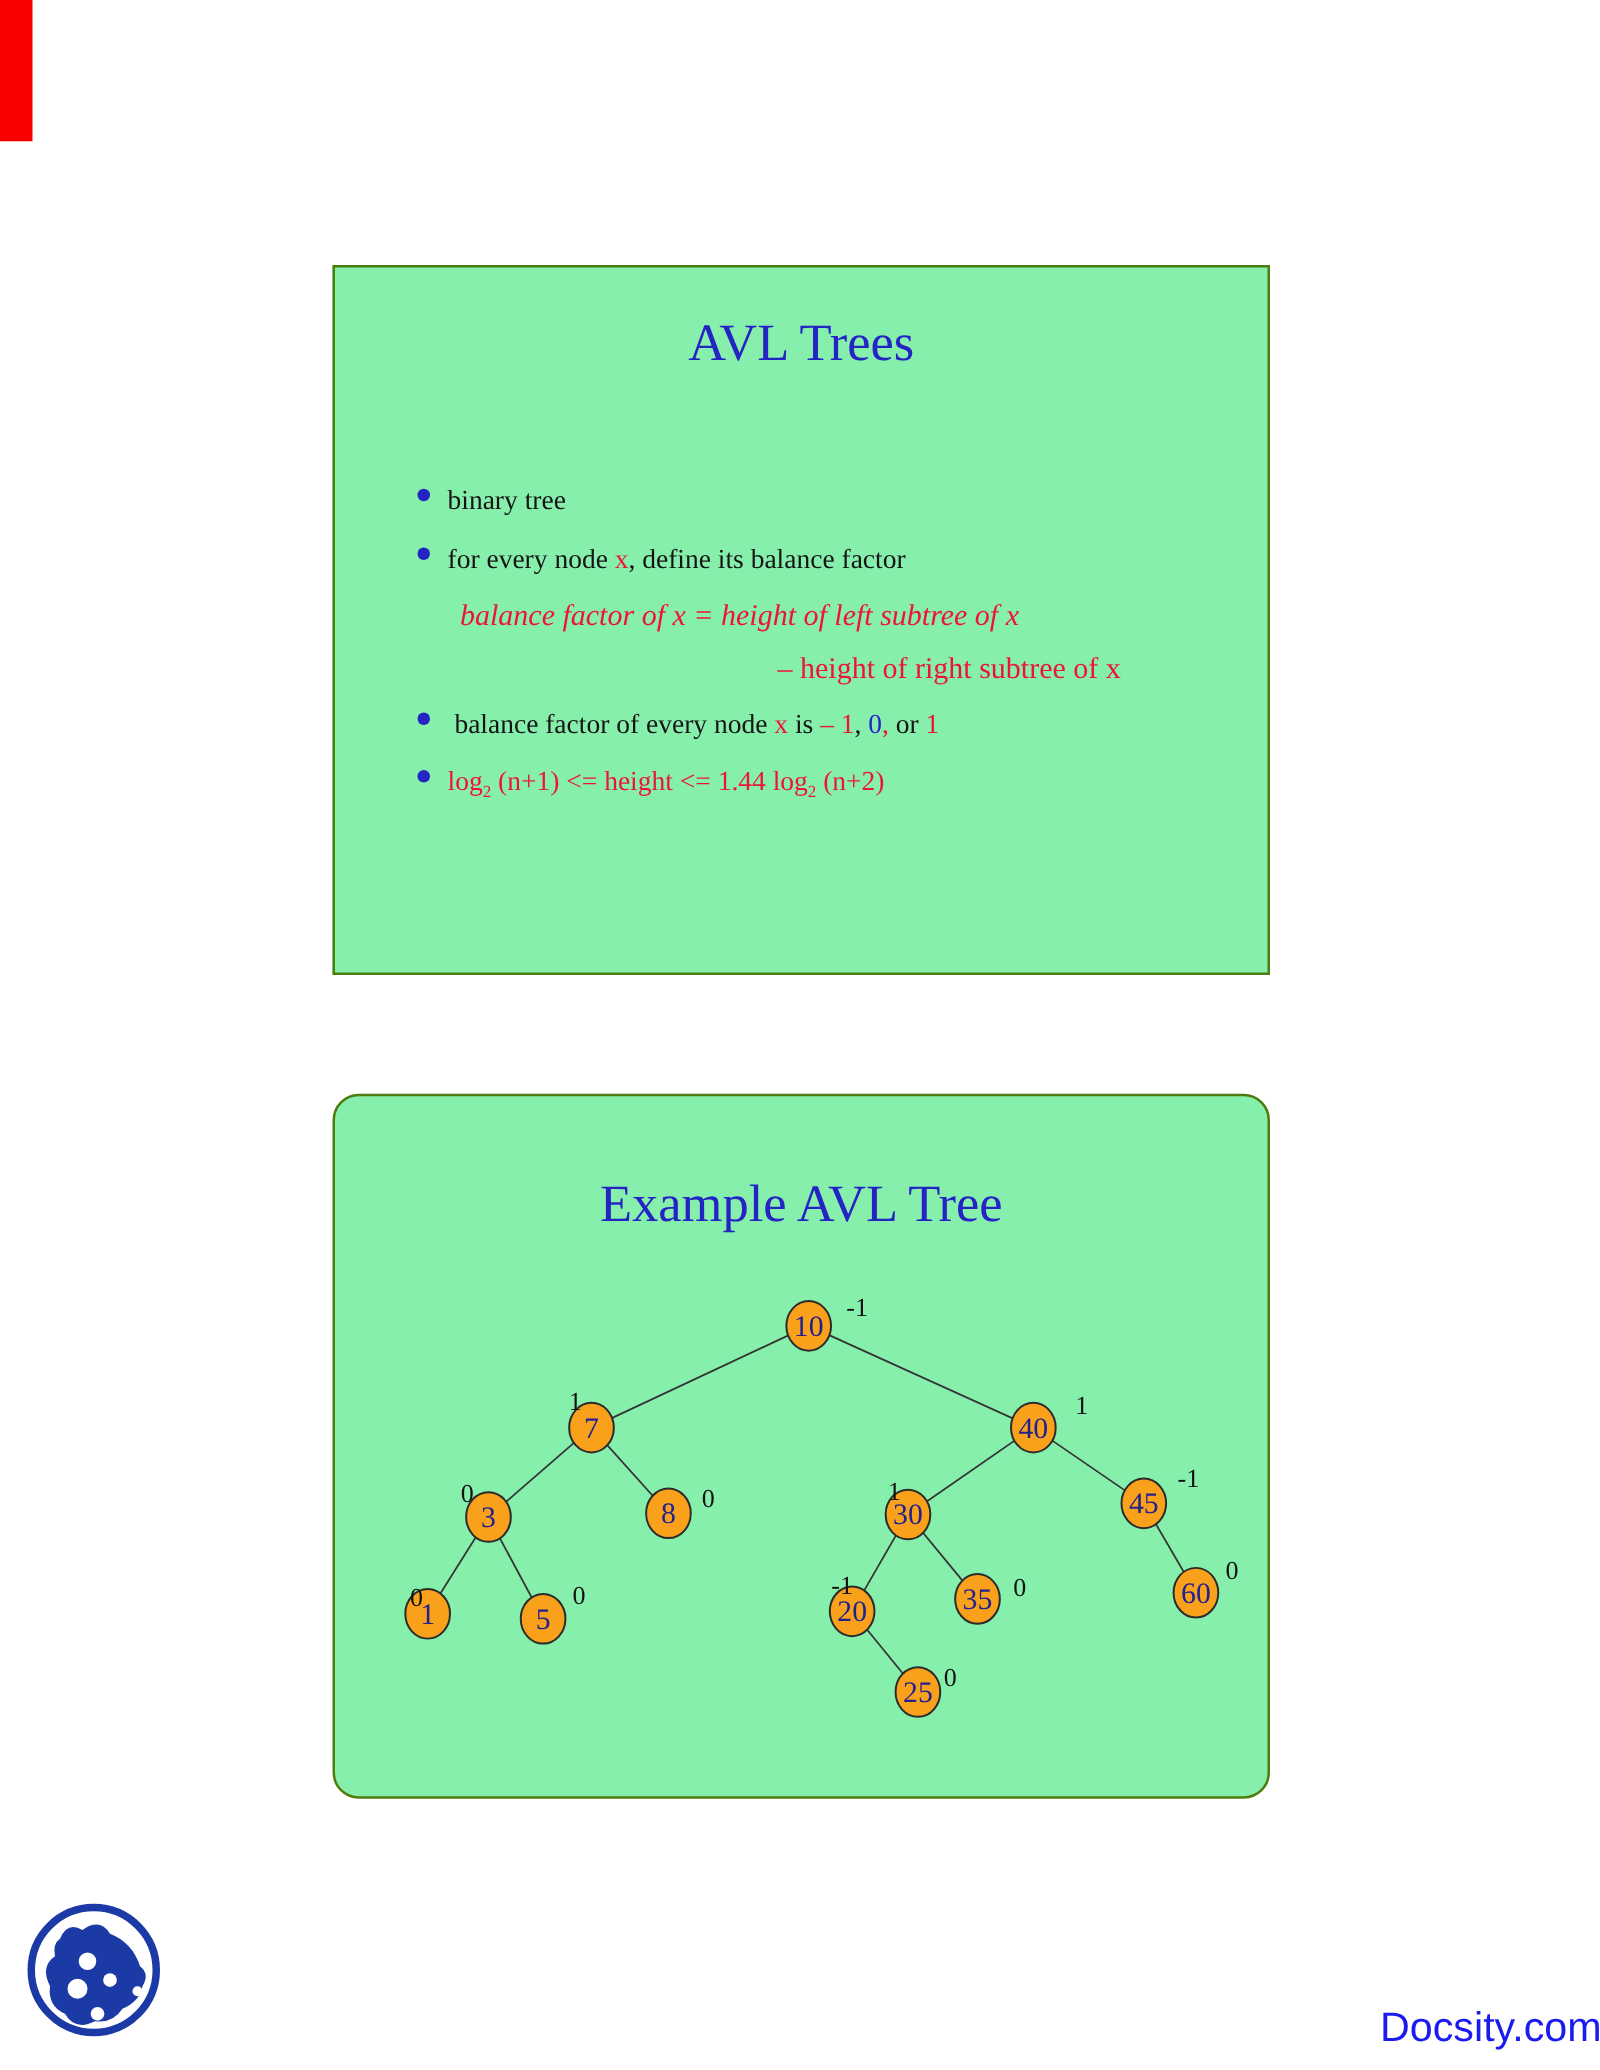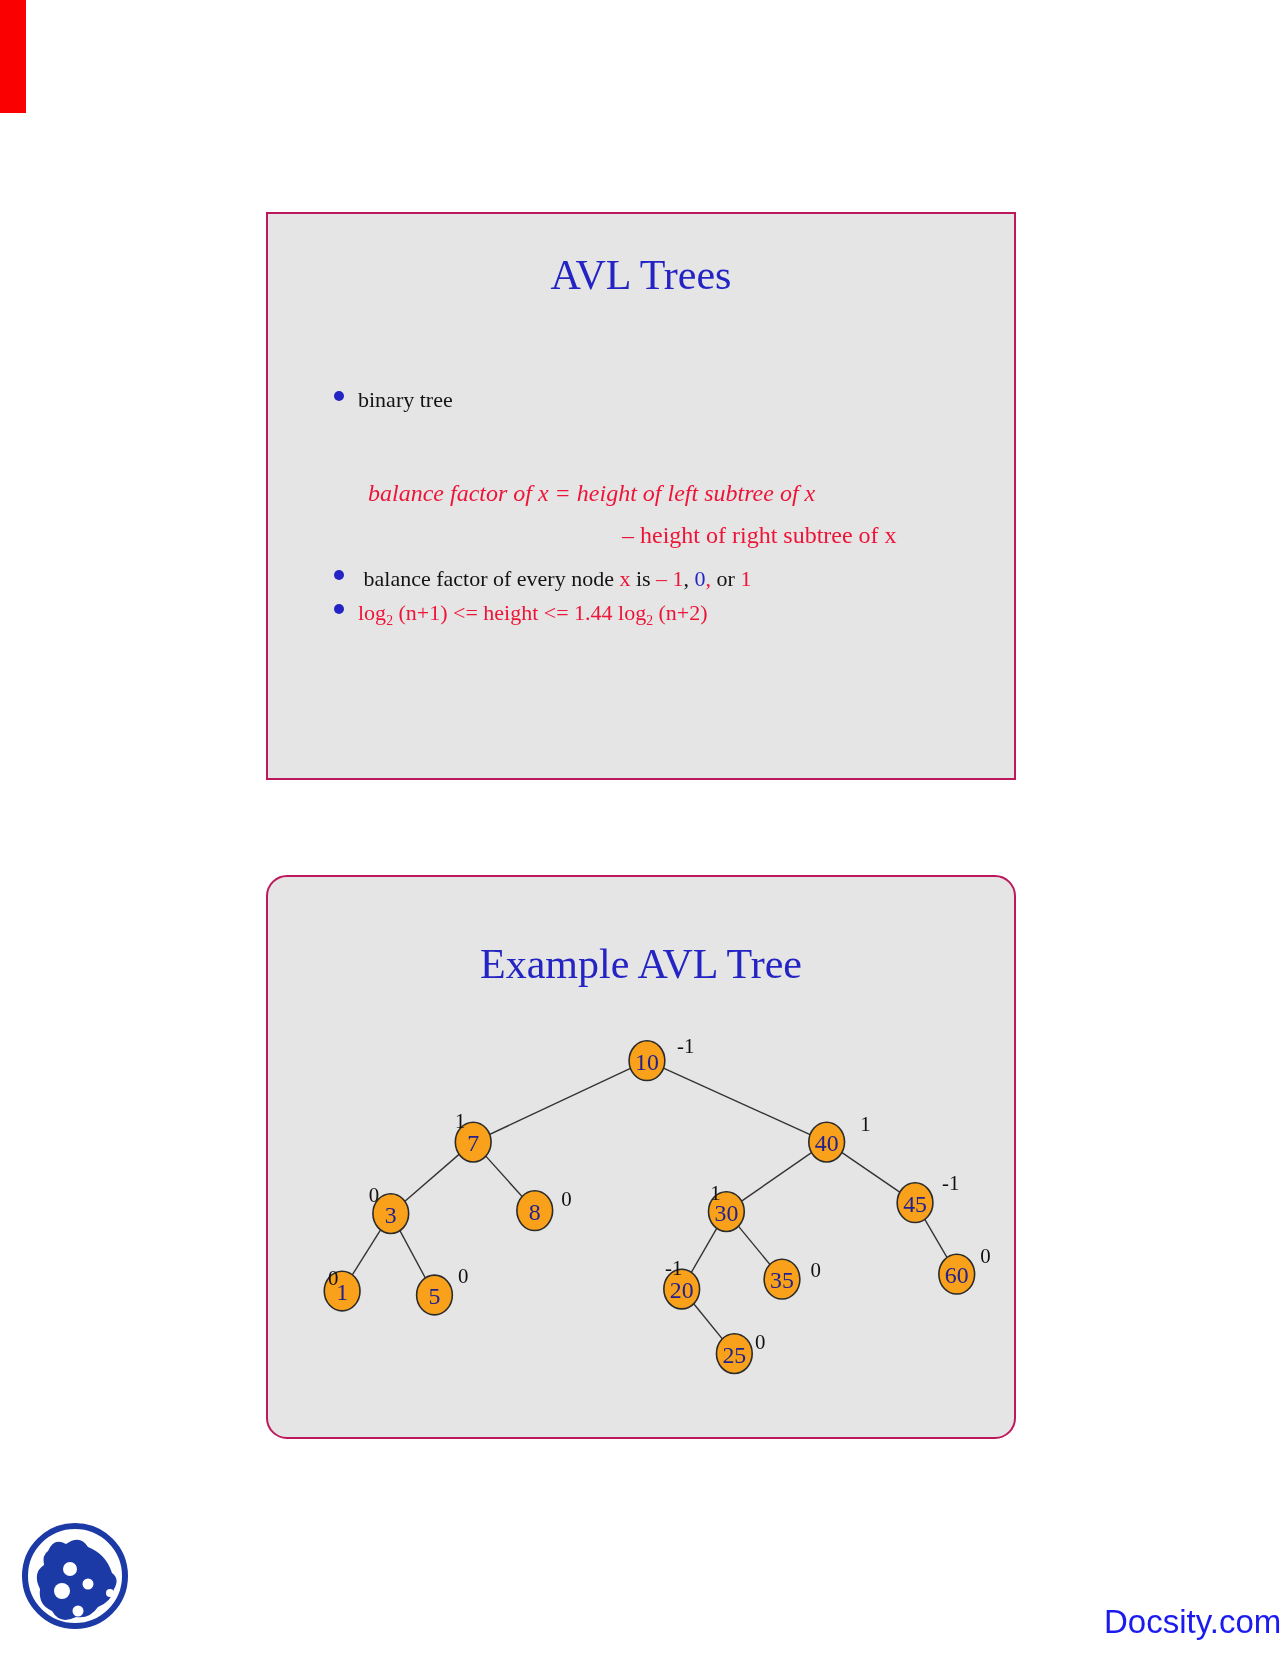--- a/index.html
+++ b/index.html
@@ -1,56 +1,57 @@
 <!DOCTYPE html>
 <html><head>
 <meta charset="utf-8">
 <style>
   html,body{margin:0;padding:0;background:#fff;}
   .page{position:relative;width:1280px;height:1656px;background:#ffffff;overflow:hidden;
         font-family:"Liberation Serif", serif;}
   .red-bar{position:absolute;left:0;top:0;width:26px;height:113px;background:#fa0000;}
-  .slide{position:absolute;left:266px;width:750px;background:#e5e5e5;border:2px solid #be185d;box-sizing:border-box;}
+  .slide{position:absolute;left:266px;width:750px;background:#86efac;border:2px solid #4d7c0f;box-sizing:border-box;}
   .slide1{top:212px;height:568px;}
   .slide2{top:875px;height:564px;border-radius:21px;}
   .slide-title{position:absolute;left:0;width:100%;text-align:center;
                font-size:42px;color:#2424c4;font-weight:normal;margin:0;line-height:1.1;}
   .slide1 .slide-title{top:38px;}
   .slide2 .slide-title{top:64px;}
   .line{position:absolute;white-space:pre;font-size:22px;color:#141414;line-height:1.2;}
   .dot{display:inline-block;width:10px;height:10px;border-radius:50%;background:#2424c4;
        margin-right:14px;transform:translateY(-6px);}
   .red{color:#ee1438;}
   .blue{color:#2424c4;}
   .black{color:#141414;}
   .sub-line{font-size:24px;color:#ee1438;}
   .line sub{font-size:0.62em;line-height:0;}
   .l-b1{left:66px;top:173px;}
   .l-b2{left:66px;top:220px;}
   .l-s1{left:100px;top:265px;font-style:italic;}
   .l-s2{left:354px;top:307px;}
   .l-b3{left:66px;top:352px;}
-  .l-b4{left:66px;top:386px;font-family:Liberation Serif, serif;}
+  .l-b4{left:66px;top:398px;font-family:Liberation Serif, serif;}
   .tree-svg{position:absolute;left:0;top:0;width:746px;height:560px;}
   .logo{position:absolute;left:20px;top:1521px;width:110px;height:110px;}
   .brand{position:absolute;left:1104px;top:1603px;font-family:"Liberation Sans", sans-serif;
          font-size:33px;color:#1b1aef;}
 </style>
 </head>
 <body>
 
 <div class="page">
 
   <div class="red-bar"></div>
 
   <section class="slide slide1">
     <h1 class="slide-title">AVL Trees</h1>
 
     <div class="line l-b1"><span class="dot"></span><span class="black">binary tree</span></div>
 
+    <div class="line l-b2"><span class="dot"></span><span class="black">for every node </span><span class="red">x</span><span class="black">, define its balance factor</span></div>
 
     <div class="line l-s1 sub-line">balance factor of x = height of left subtree of x</div>
 
     <div class="line l-s2 sub-line">– height of right subtree of x</div>
 
     <div class="line l-b3"><span class="dot"></span><span class="black"> balance factor of every node </span><span class="red">x</span><span class="black"> is </span><span class="red">– 1</span><span class="black">, </span><span class="blue">0</span><span class="red">, </span><span class="black">or </span><span class="red">1</span></div>
 
     <div class="line l-b4"><span class="dot"></span><span class="red">log</span><sub class="red">2</sub><span class="red"> (n+1) &lt;= height &lt;= 1.44 log</span><sub class="red">2</sub><span class="red"> (n+2)</span></div>
   </section>
 

